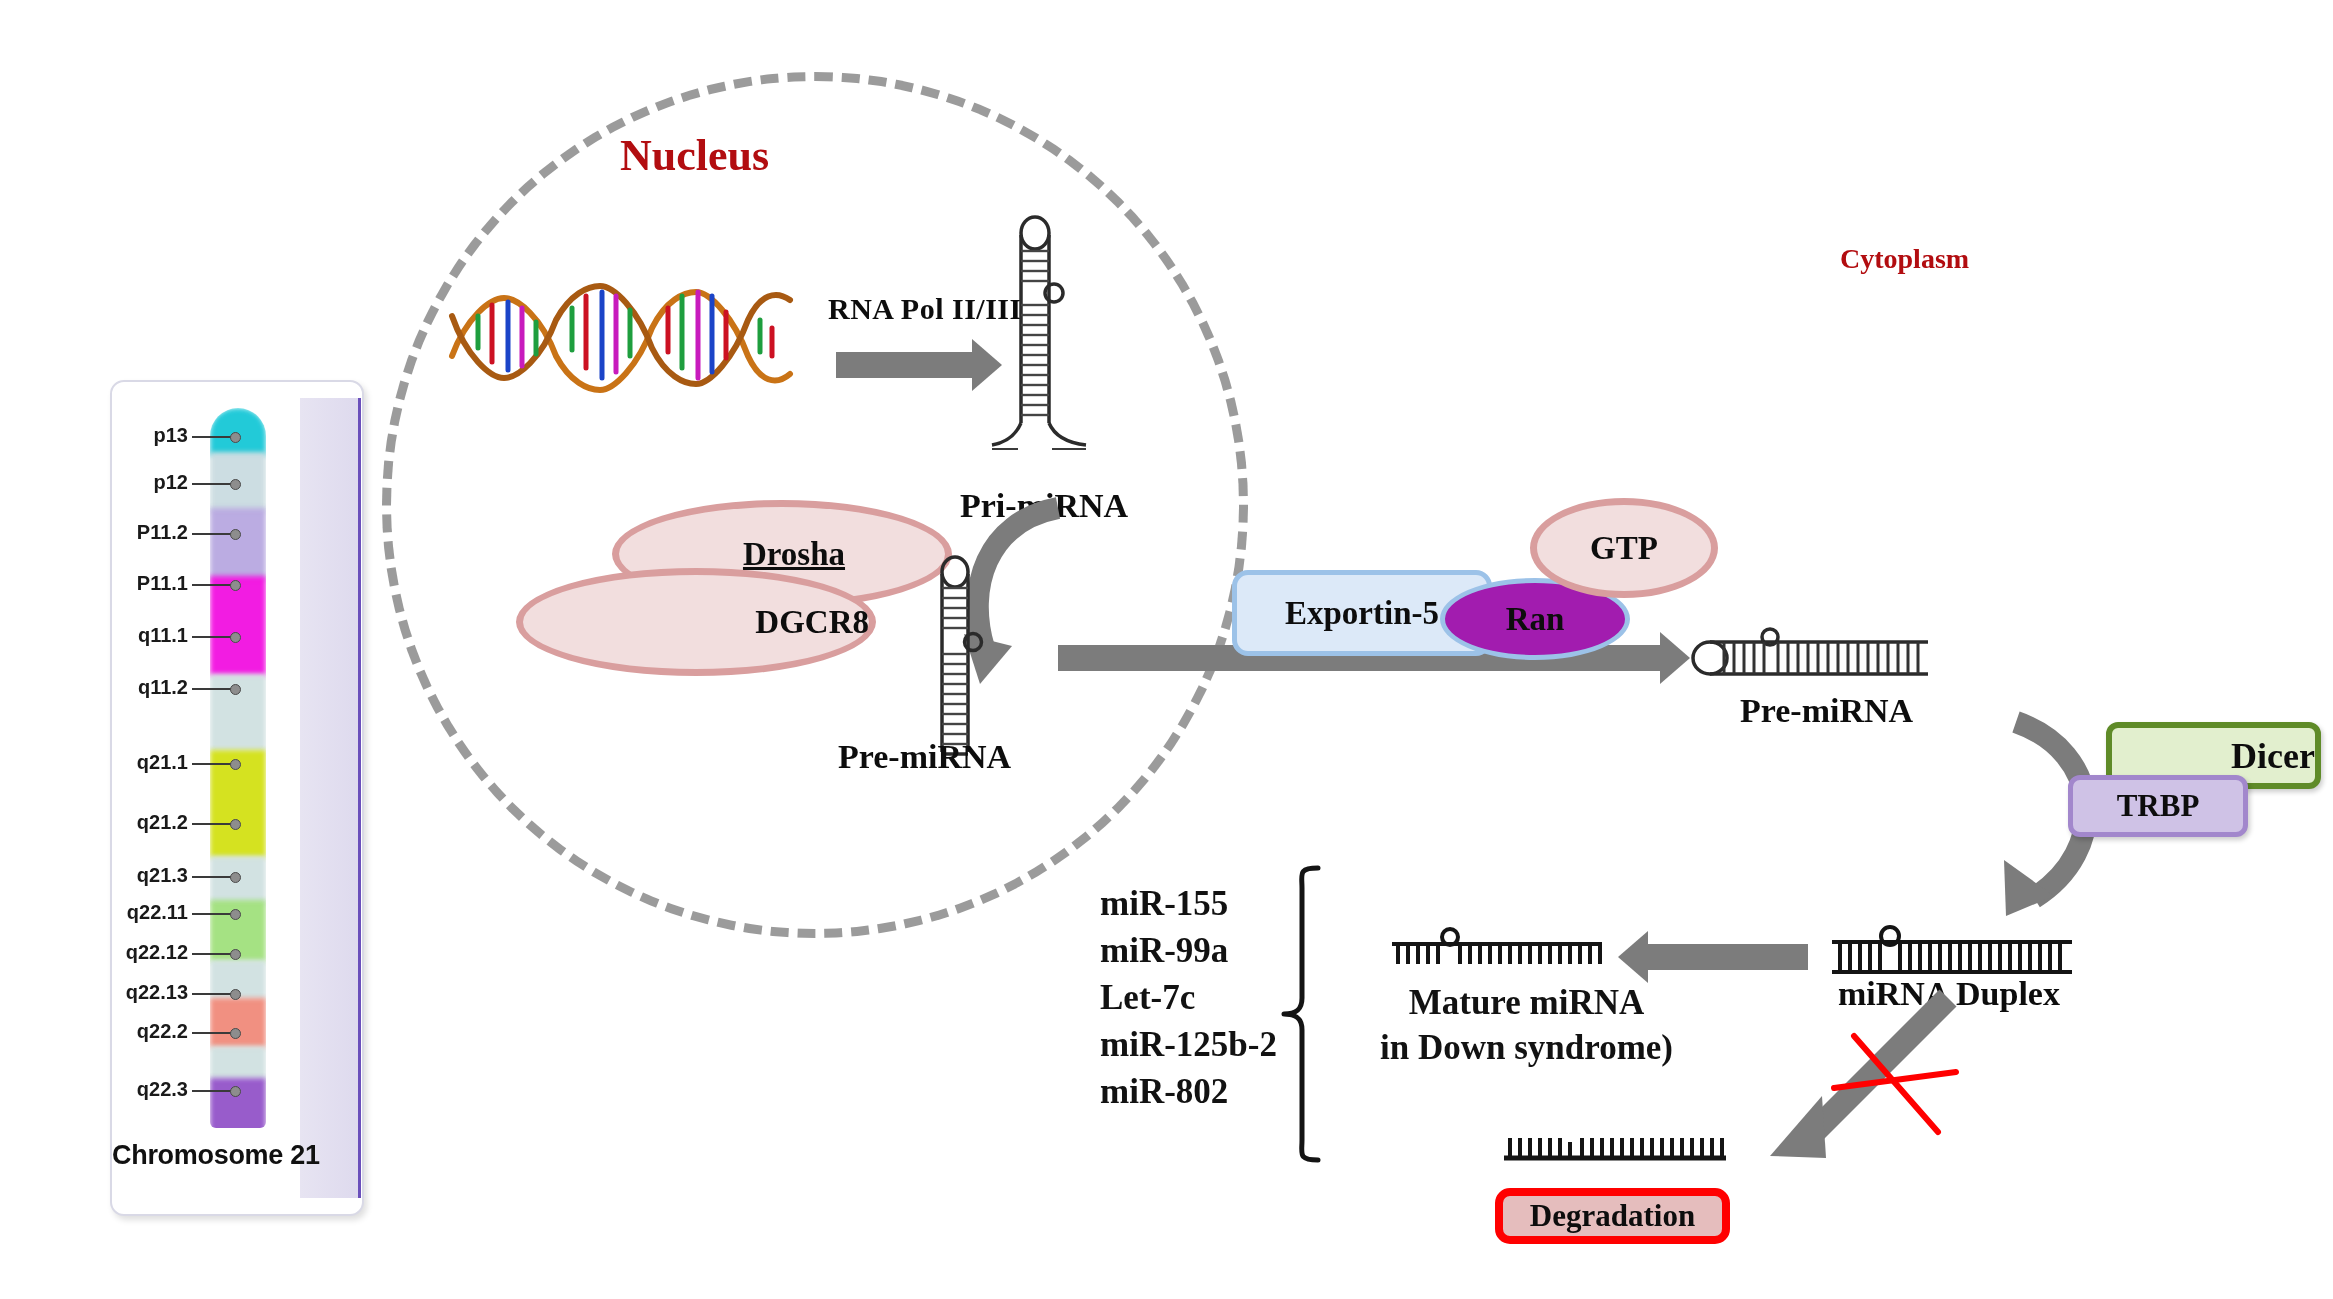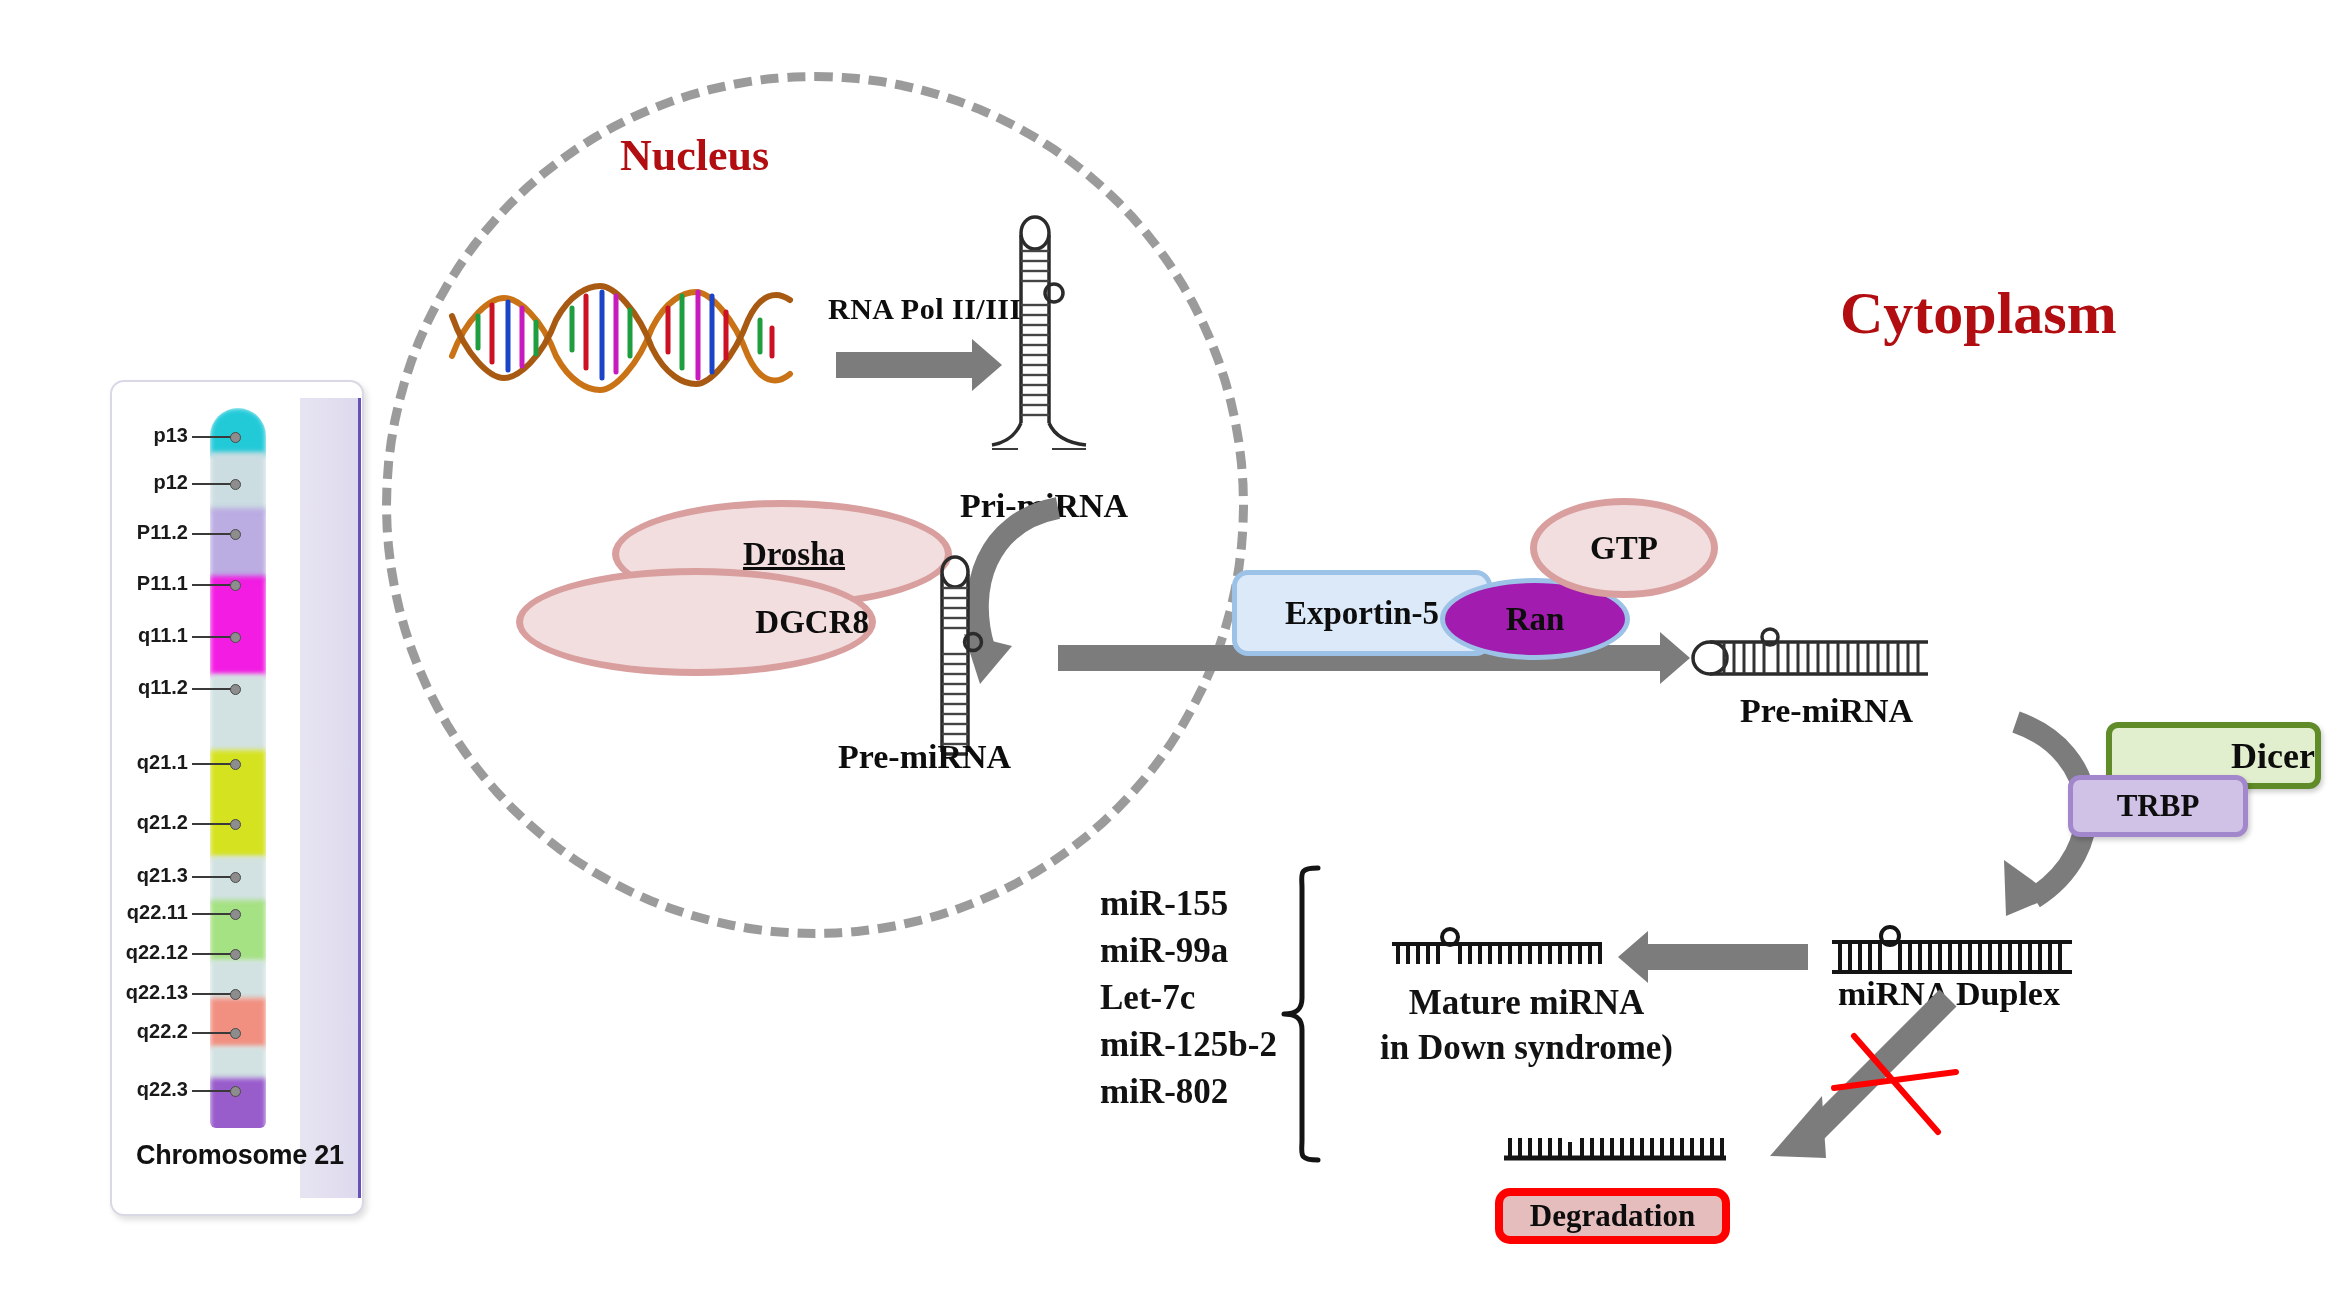--- a/index.html
+++ b/index.html
@@ -23,32 +23,32 @@
     left:210px;top:408px;width:56px;height:720px;border-radius:28px 28px 6px 6px;
     overflow:hidden;
   }
   .band{position:absolute;left:0;width:56px;filter:blur(2.4px);opacity:.93;}
   .kband-label{position:absolute;font-family:"Liberation Sans",sans-serif;
      font-weight:bold;font-size:20px;color:#1a1a1a;white-space:nowrap;text-align:right;}
   .kband-line{position:absolute;height:2px;background:#3a3a3a;}
   .kband-dot{position:absolute;width:9px;height:9px;border-radius:50%;
      background:#8d8d8d;border:1.5px solid #4a4a4a;}
   #chromosome-caption{
-    left:136px;top:1140px;width:230px;font-family:"Liberation Sans",sans-serif;
+    left:112px;top:1140px;width:230px;font-family:"Liberation Sans",sans-serif;
     font-weight:bold;font-size:27px;color:#111;letter-spacing:-0.3px;
   }
 
   
   #nucleus-boundary{
     left:382px;top:72px;width:866px;height:866px;border-radius:50%;
     border:9px dashed #9b9b9b;box-sizing:border-box;
   }
   .redlabel{color:#b20d10;font-weight:bold;font-family:"Liberation Serif",serif;}
   #nucleus-label{left:620px;top:130px;font-size:44px;}
-  #cytoplasm-label{left:1840px;top:243px;font-size:60px;margin-top:36px;}
+  #cytoplasm-label{left:1840px;top:243px;font-size:28px;}
 
   .blklabel{color:#0d0d0d;font-weight:bold;font-family:"Liberation Serif",serif;
      font-size:34px;white-space:nowrap;}
 
   
   .garrow{position:absolute;height:26px;background:#7c7c7c;}
   .garrow:after{content:"";position:absolute;right:-30px;top:-13px;
      border-left:30px solid #7c7c7c;border-top:26px solid transparent;
      border-bottom:26px solid transparent;}
   .garrow.left:after{content:none;}

